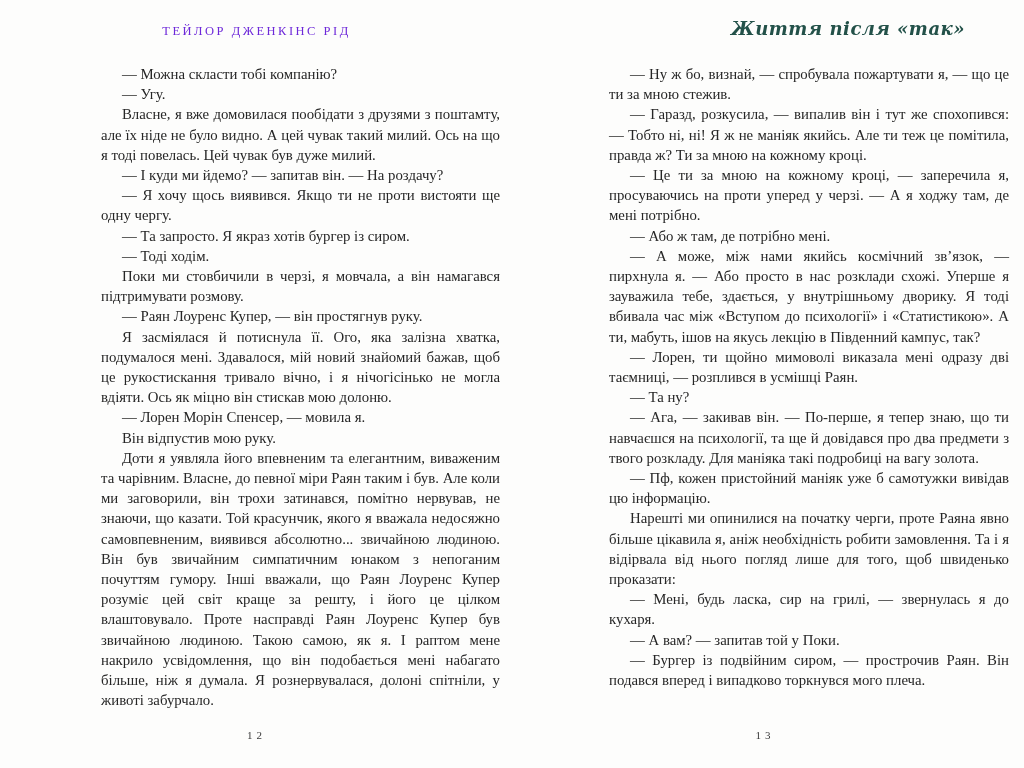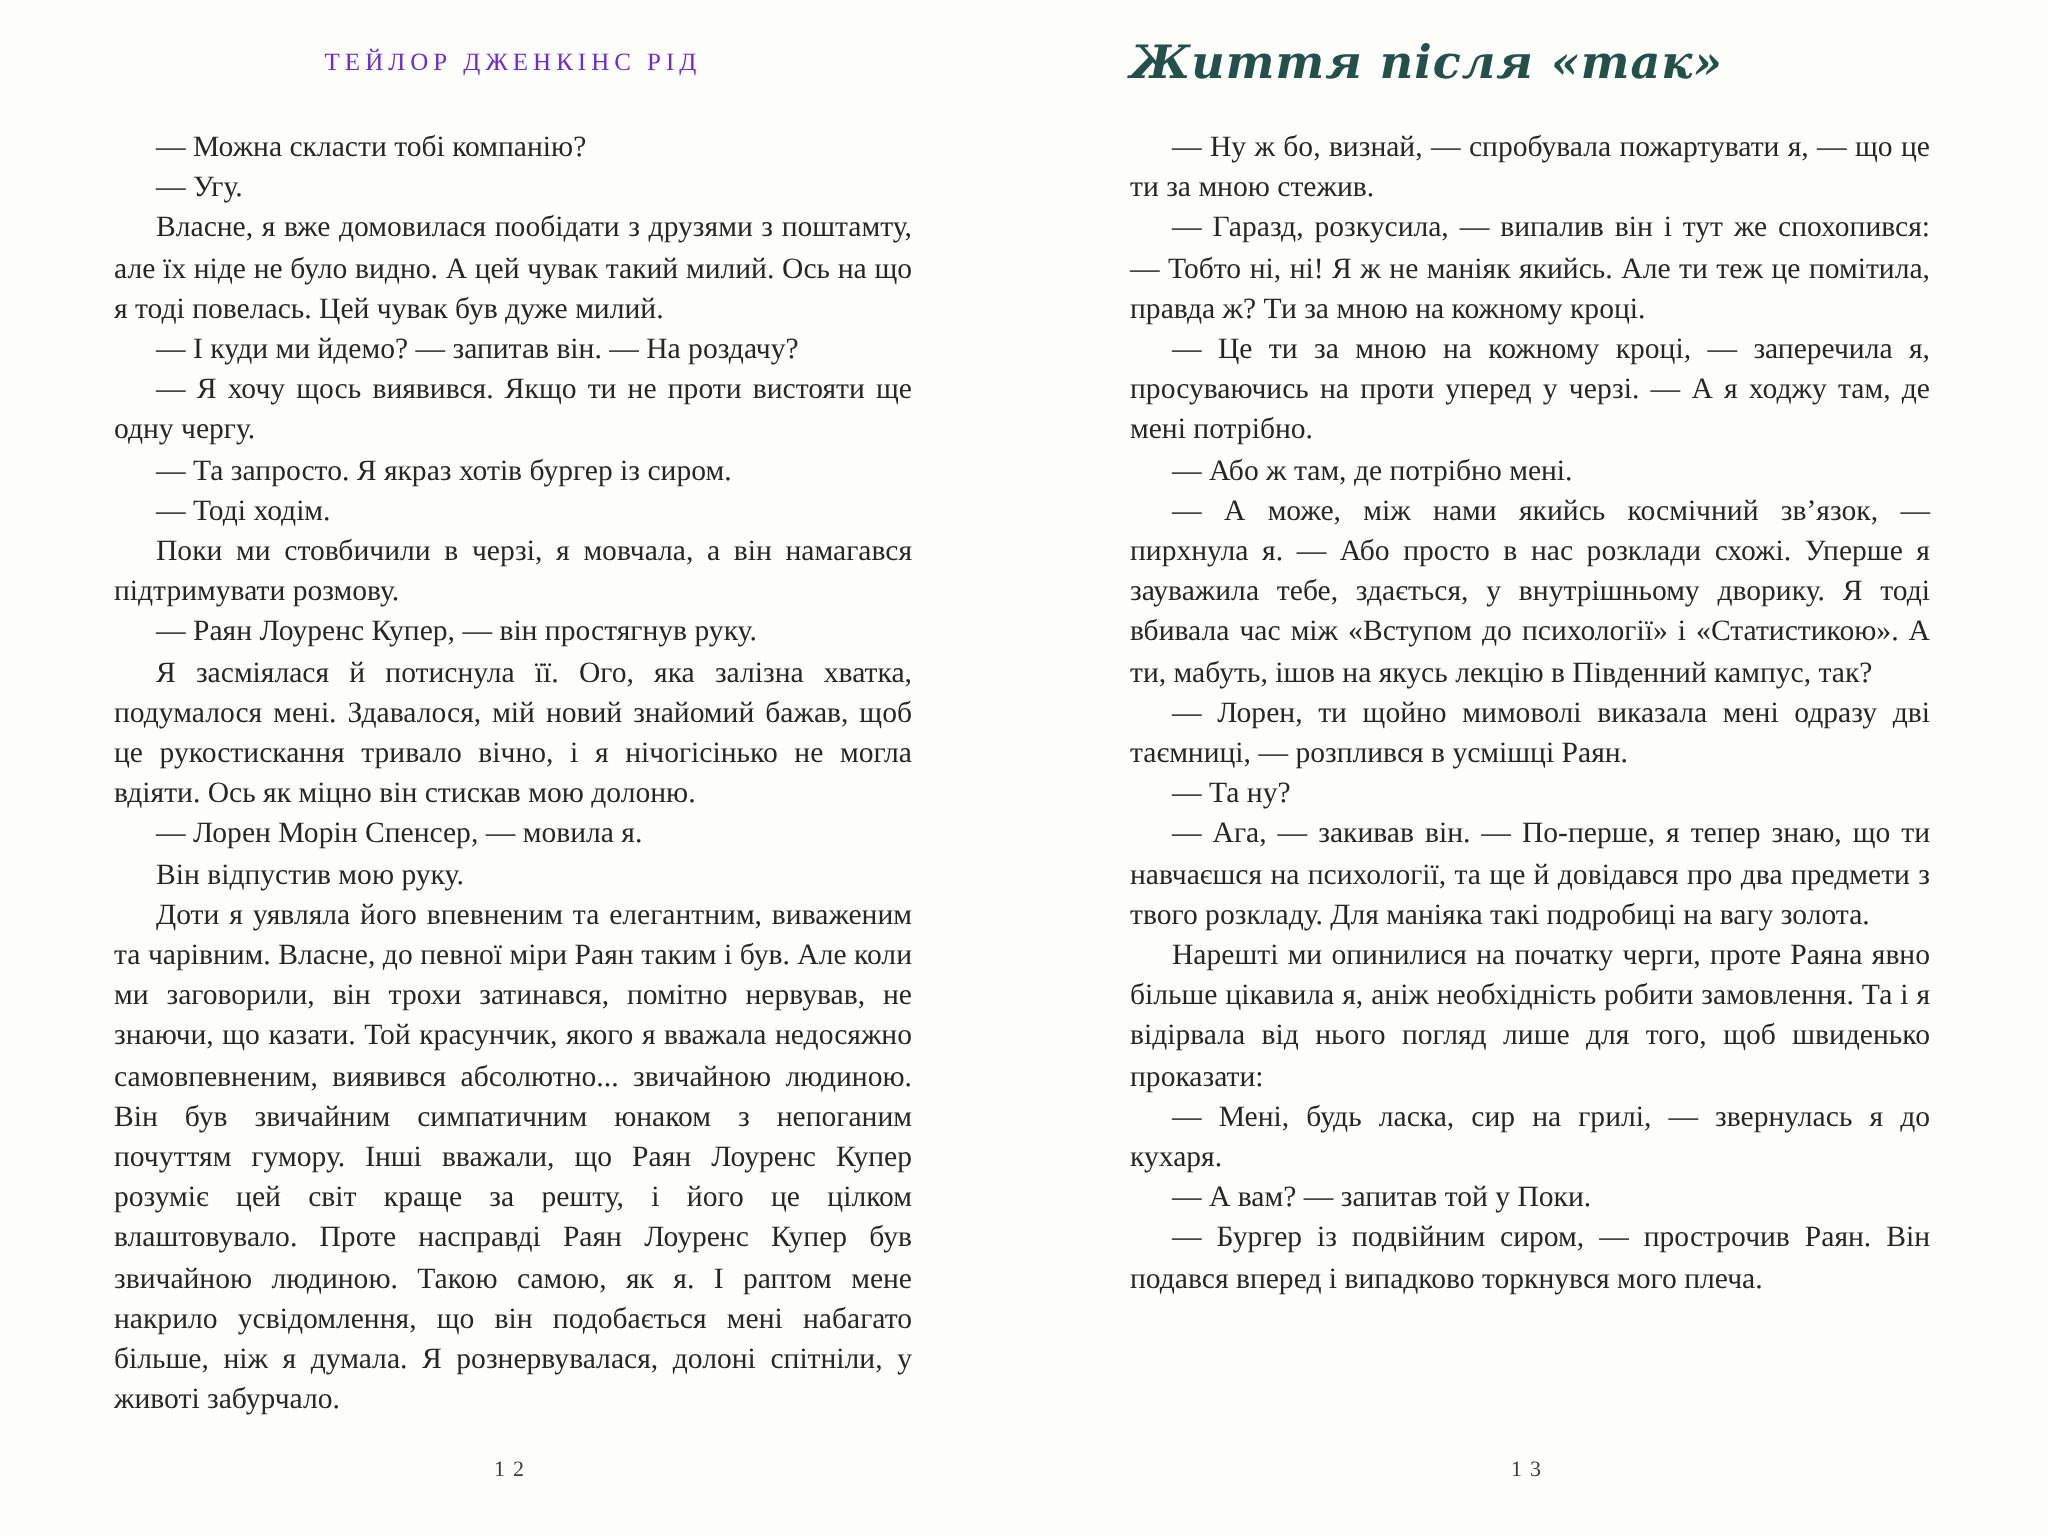--- a/index.html
+++ b/index.html
@@ -25,36 +25,37 @@
     font-size: 12.5px;
     letter-spacing: 2.5px;
     color: #6d28d9;
     font-family: "Liberation Serif", serif;
   }
   .running-head-title {
     position: absolute;
     left: 565px;
     top: 18px;
     width: 400px;
-    text-align: left;
-    font-size: 23px;
+    text-align: right;
+    font-size: 18px;
     font-style: italic;
     font-weight: bold;
     letter-spacing: 0.5px;
     color: #235149;
     font-family: "DejaVu Serif", serif;
   }
   .page-text {
     position: absolute;
     top: 64px;
     width: 400px;
     font-size: 14.8px;
     line-height: 20.2px;
     text-align: justify;
     hyphens: auto;
+    margin-left: 44px;
     -webkit-hyphens: auto;
   }
   .page-text.left  { left: 57px;  width: 399px; }
   .page-text.right { left: 565px; width: 400px; }
   .page-text p.para {
     margin: 0;
     padding: 0;
     text-indent: 21px;
   }
   .page-number {
@@ -96,20 +97,21 @@
 
   <div class="page-text right">
       <p class="para">— Ну ж бо, визнай, — спробувала пожартувати я, — що це ти за мною стежив.</p>
       <p class="para">— Гаразд, розкусила, — випалив він і тут же спохопився: — Тобто ні, ні! Я ж не маніяк якийсь. Але ти теж це помітила, правда ж? Ти за мною на кожному кроці.</p>
       <p class="para">— Це ти за мною на кожному кроці, — заперечила я, просуваючись на проти уперед у черзі. — А я ходжу там, де мені потрібно.</p>
       <p class="para">— Або ж там, де потрібно мені.</p>
       <p class="para">— А може, між нами якийсь космічний зв’язок, — пирхнула я. — Або просто в нас розклади схожі. Уперше я зауважила тебе, здається, у внутрішньому дворику. Я тоді вбивала час між «Вступом до психології» і «Статистикою». А ти, мабуть, ішов на якусь лекцію в Південний кампус, так?</p>
       <p class="para">— Лорен, ти щойно мимоволі виказала мені одразу дві таємниці, — розплився в усмішці Раян.</p>
       <p class="para">— Та ну?</p>
       <p class="para">— Ага, — закивав він. — По-перше, я тепер знаю, що ти навчаєшся на психології, та ще й довідався про два предмети з твого розкладу. Для маніяка такі подробиці на вагу золота.</p>
+      <p class="para">— Пф, кожен пристойний маніяк уже б самотужки вивідав цю інформацію.</p>
       <p class="para">Нарешті ми опинилися на початку черги, проте Раяна явно більше цікавила я, аніж необхідність робити замовлення. Та і я відірвала від нього погляд лише для того, щоб швиденько проказати:</p>
       <p class="para">— Мені, будь ласка, сир на грилі, — звернулась я до кухаря.</p>
       <p class="para">— А вам? — запитав той у Поки.</p>
       <p class="para">— Бургер із подвійним сиром, — прострочив Раян. Він подався вперед і випадково торкнувся мого плеча.</p>
     </div>
 
   <div class="page-number left">12</div>
 
   <div class="page-number right">13</div>
 

